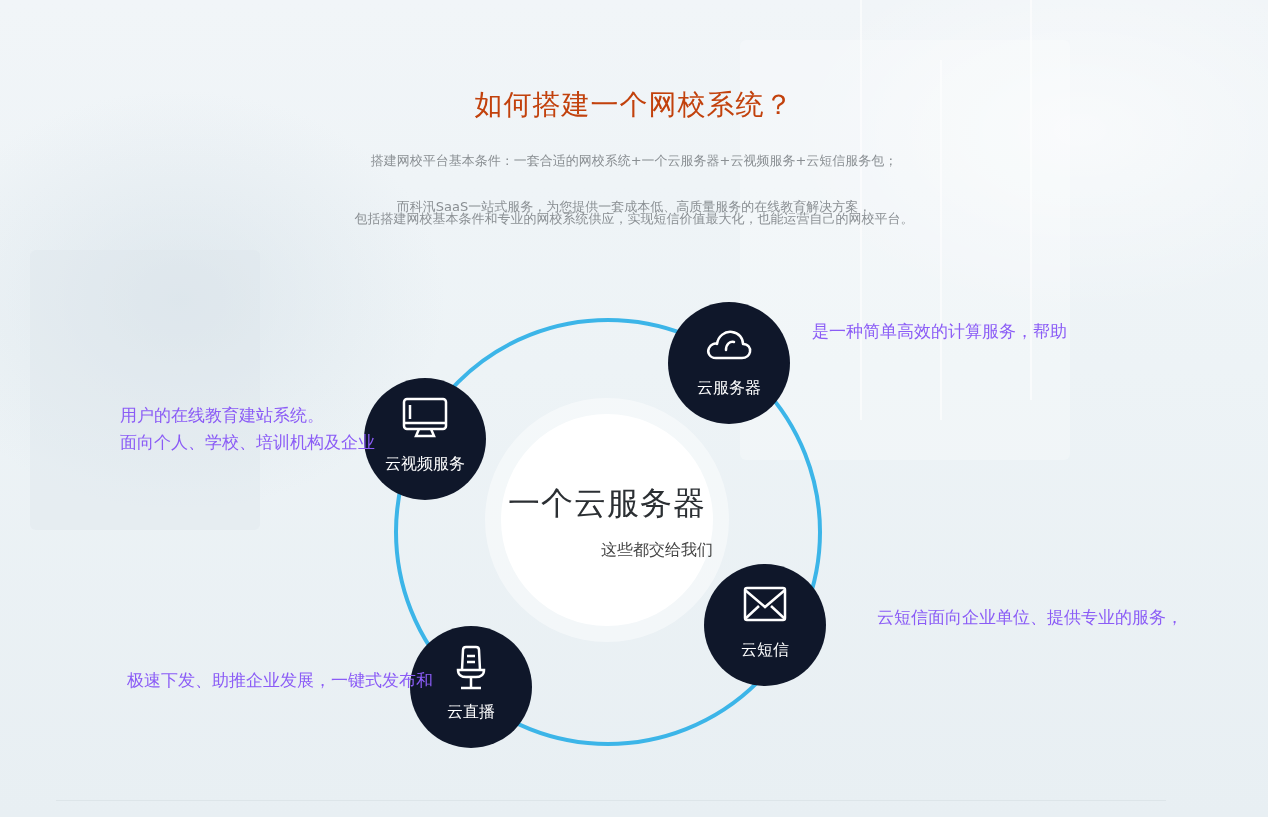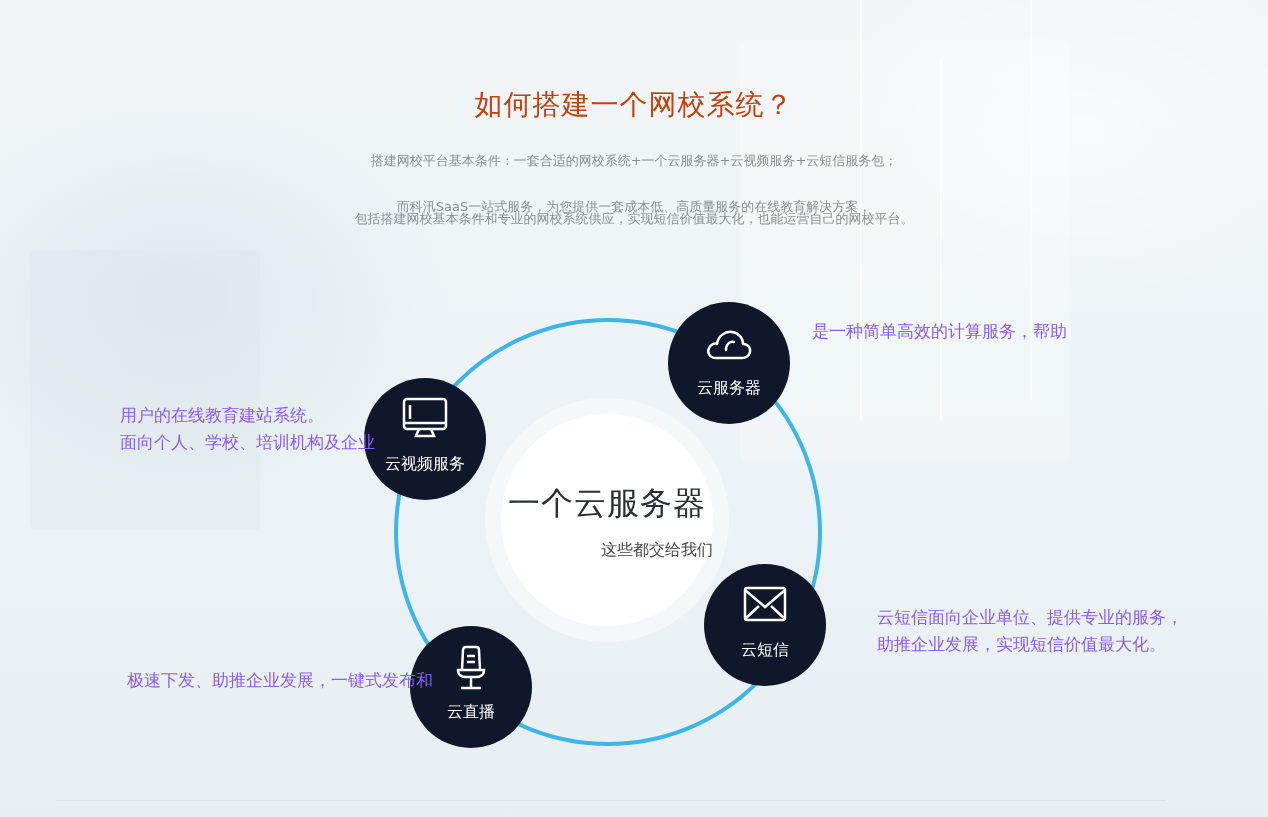--- a/index.html
+++ b/index.html
@@ -142,19 +142,18 @@
 
 <div class="note" style="left:120px;top:402px;">
   <div>用户的在线教育建站系统。</div>
   <div>面向个人、学校、培训机构及企业</div>
 </div>
 <div class="note" style="left:812px;top:318px;">
   <div>是一种简单高效的计算服务，帮助</div>
 </div>
 <div class="note" style="left:860px;top:604px;margin-left:17px;">
   <div>云短信面向企业单位、提供专业的服务，</div>
-  <div>助推企业发展，实现短信价值最大化。</div>
 </div>
 <div class="note" style="left:127px;top:667px;">
   <div>极速下发、助推企业发展，一键式发布和</div>
 </div>
 
 <div class="footer-line"></div>
 
 </body></html>

